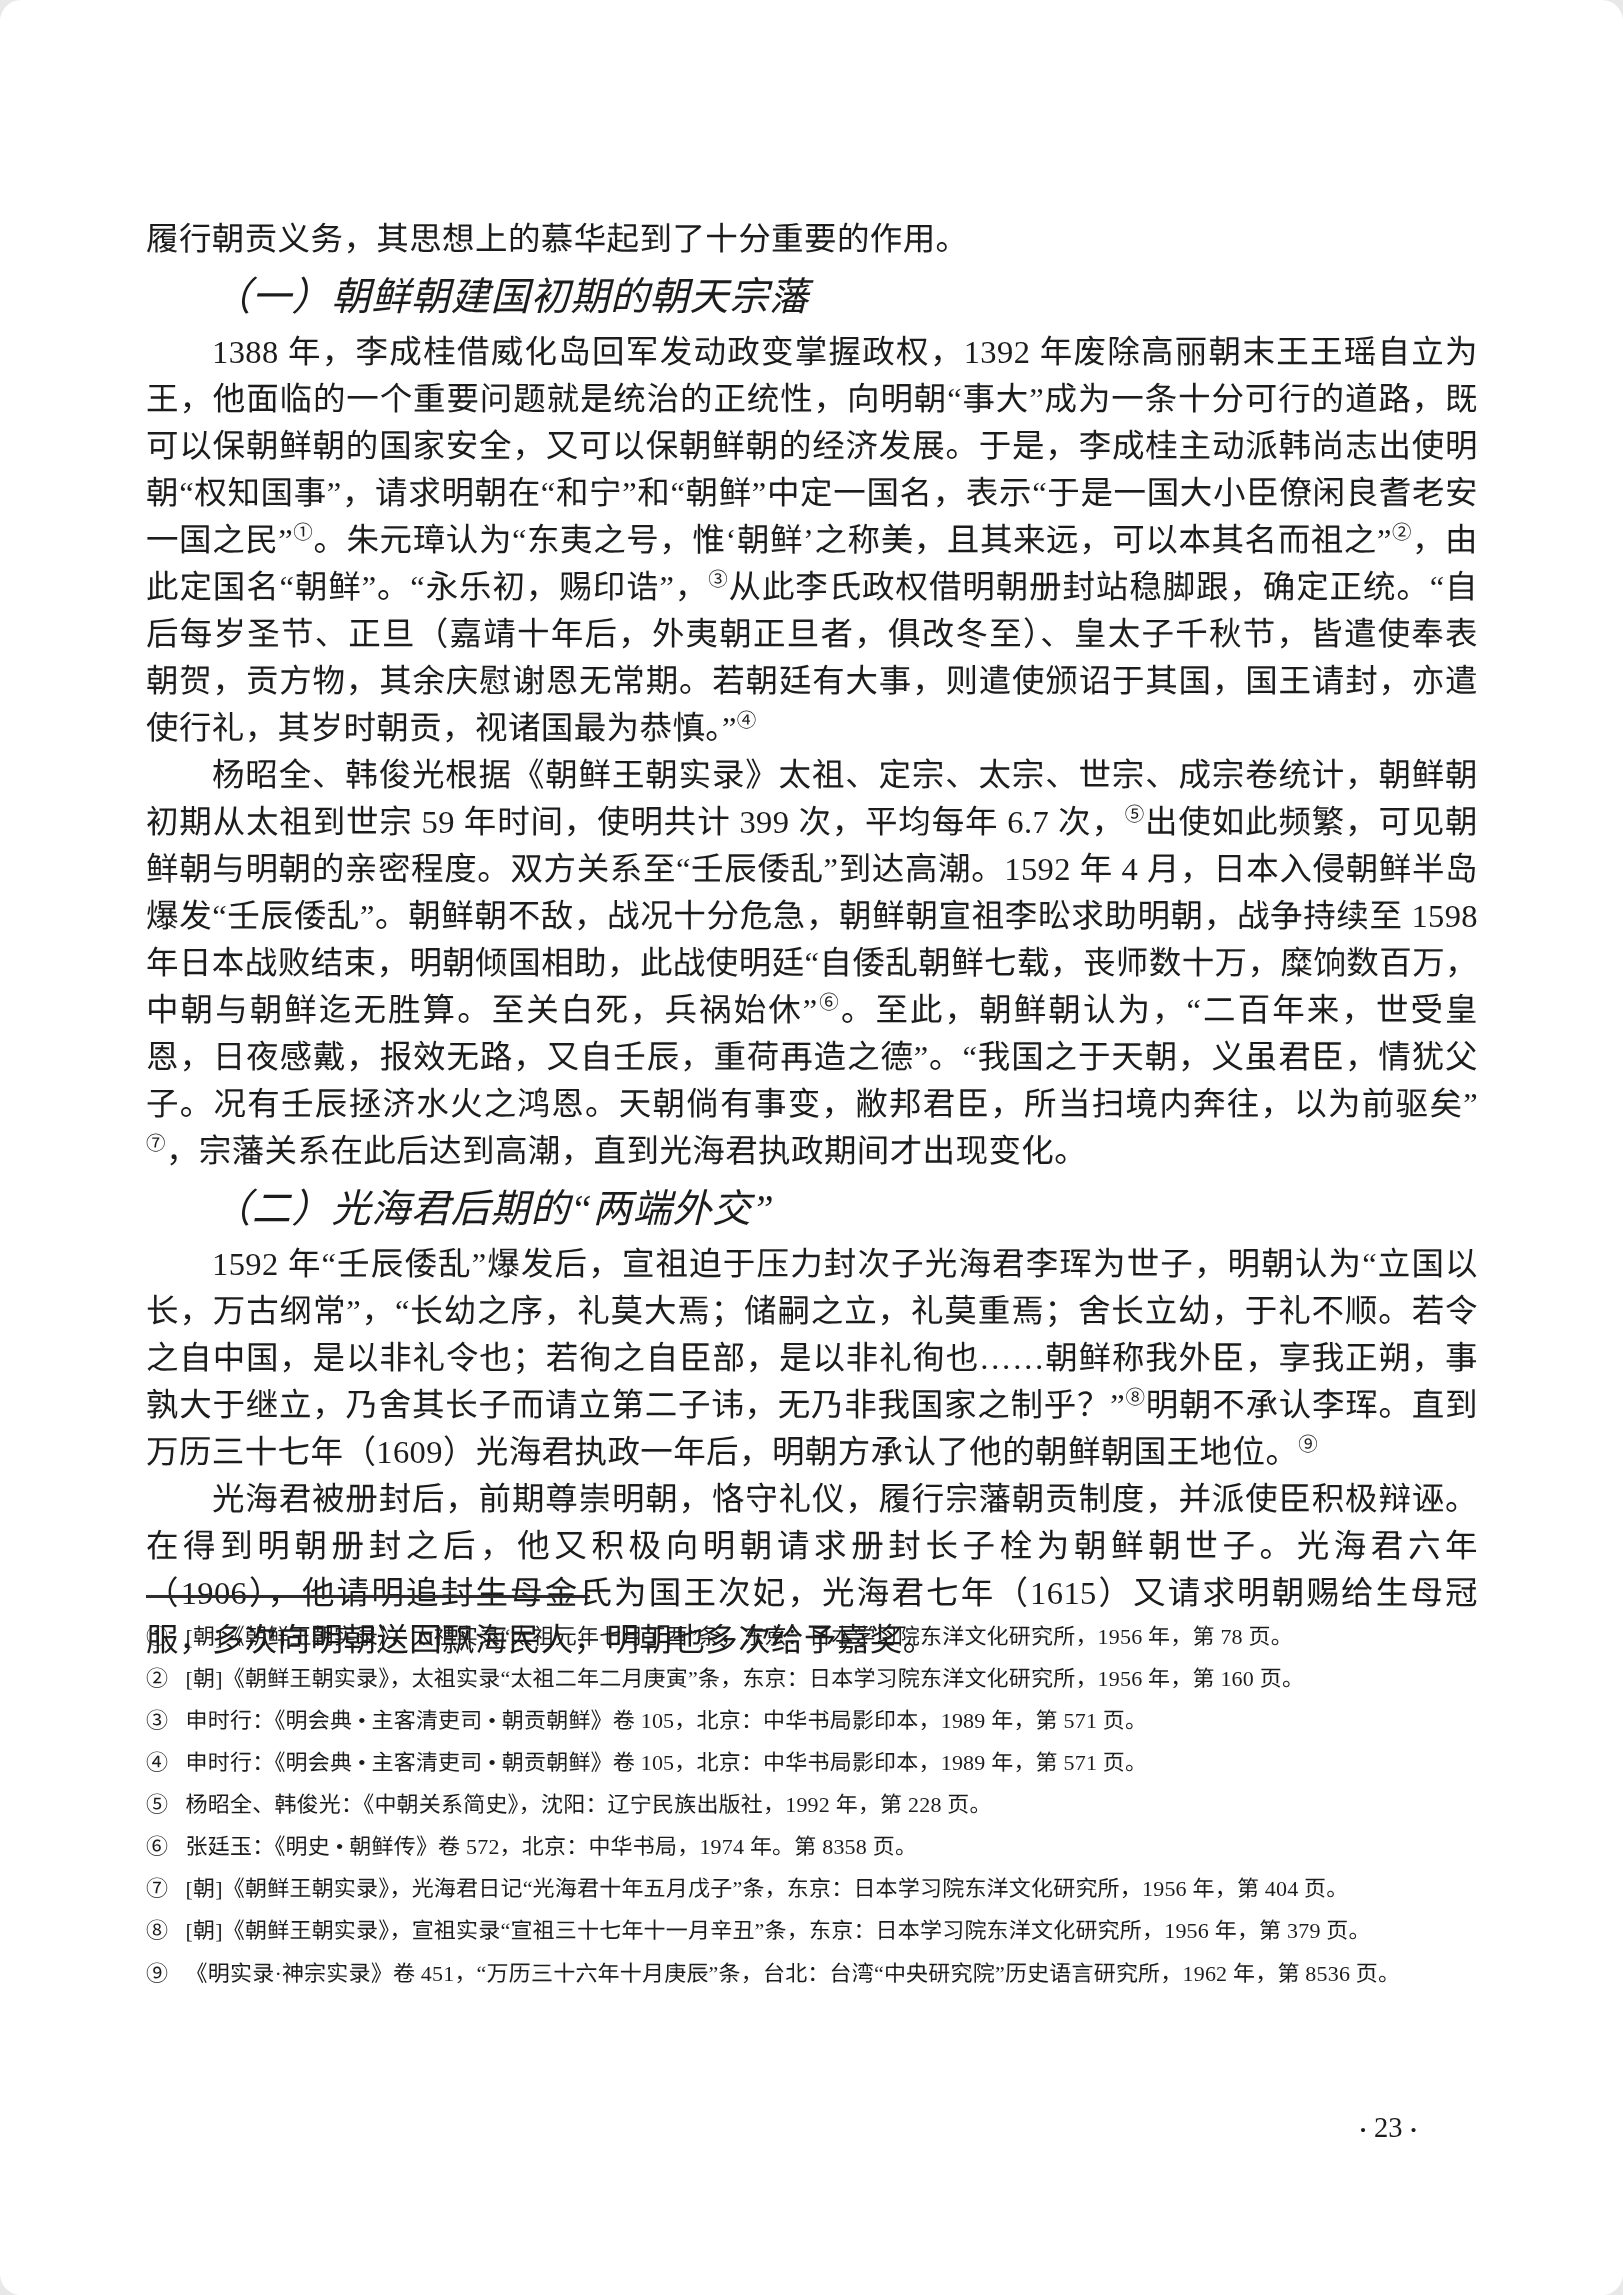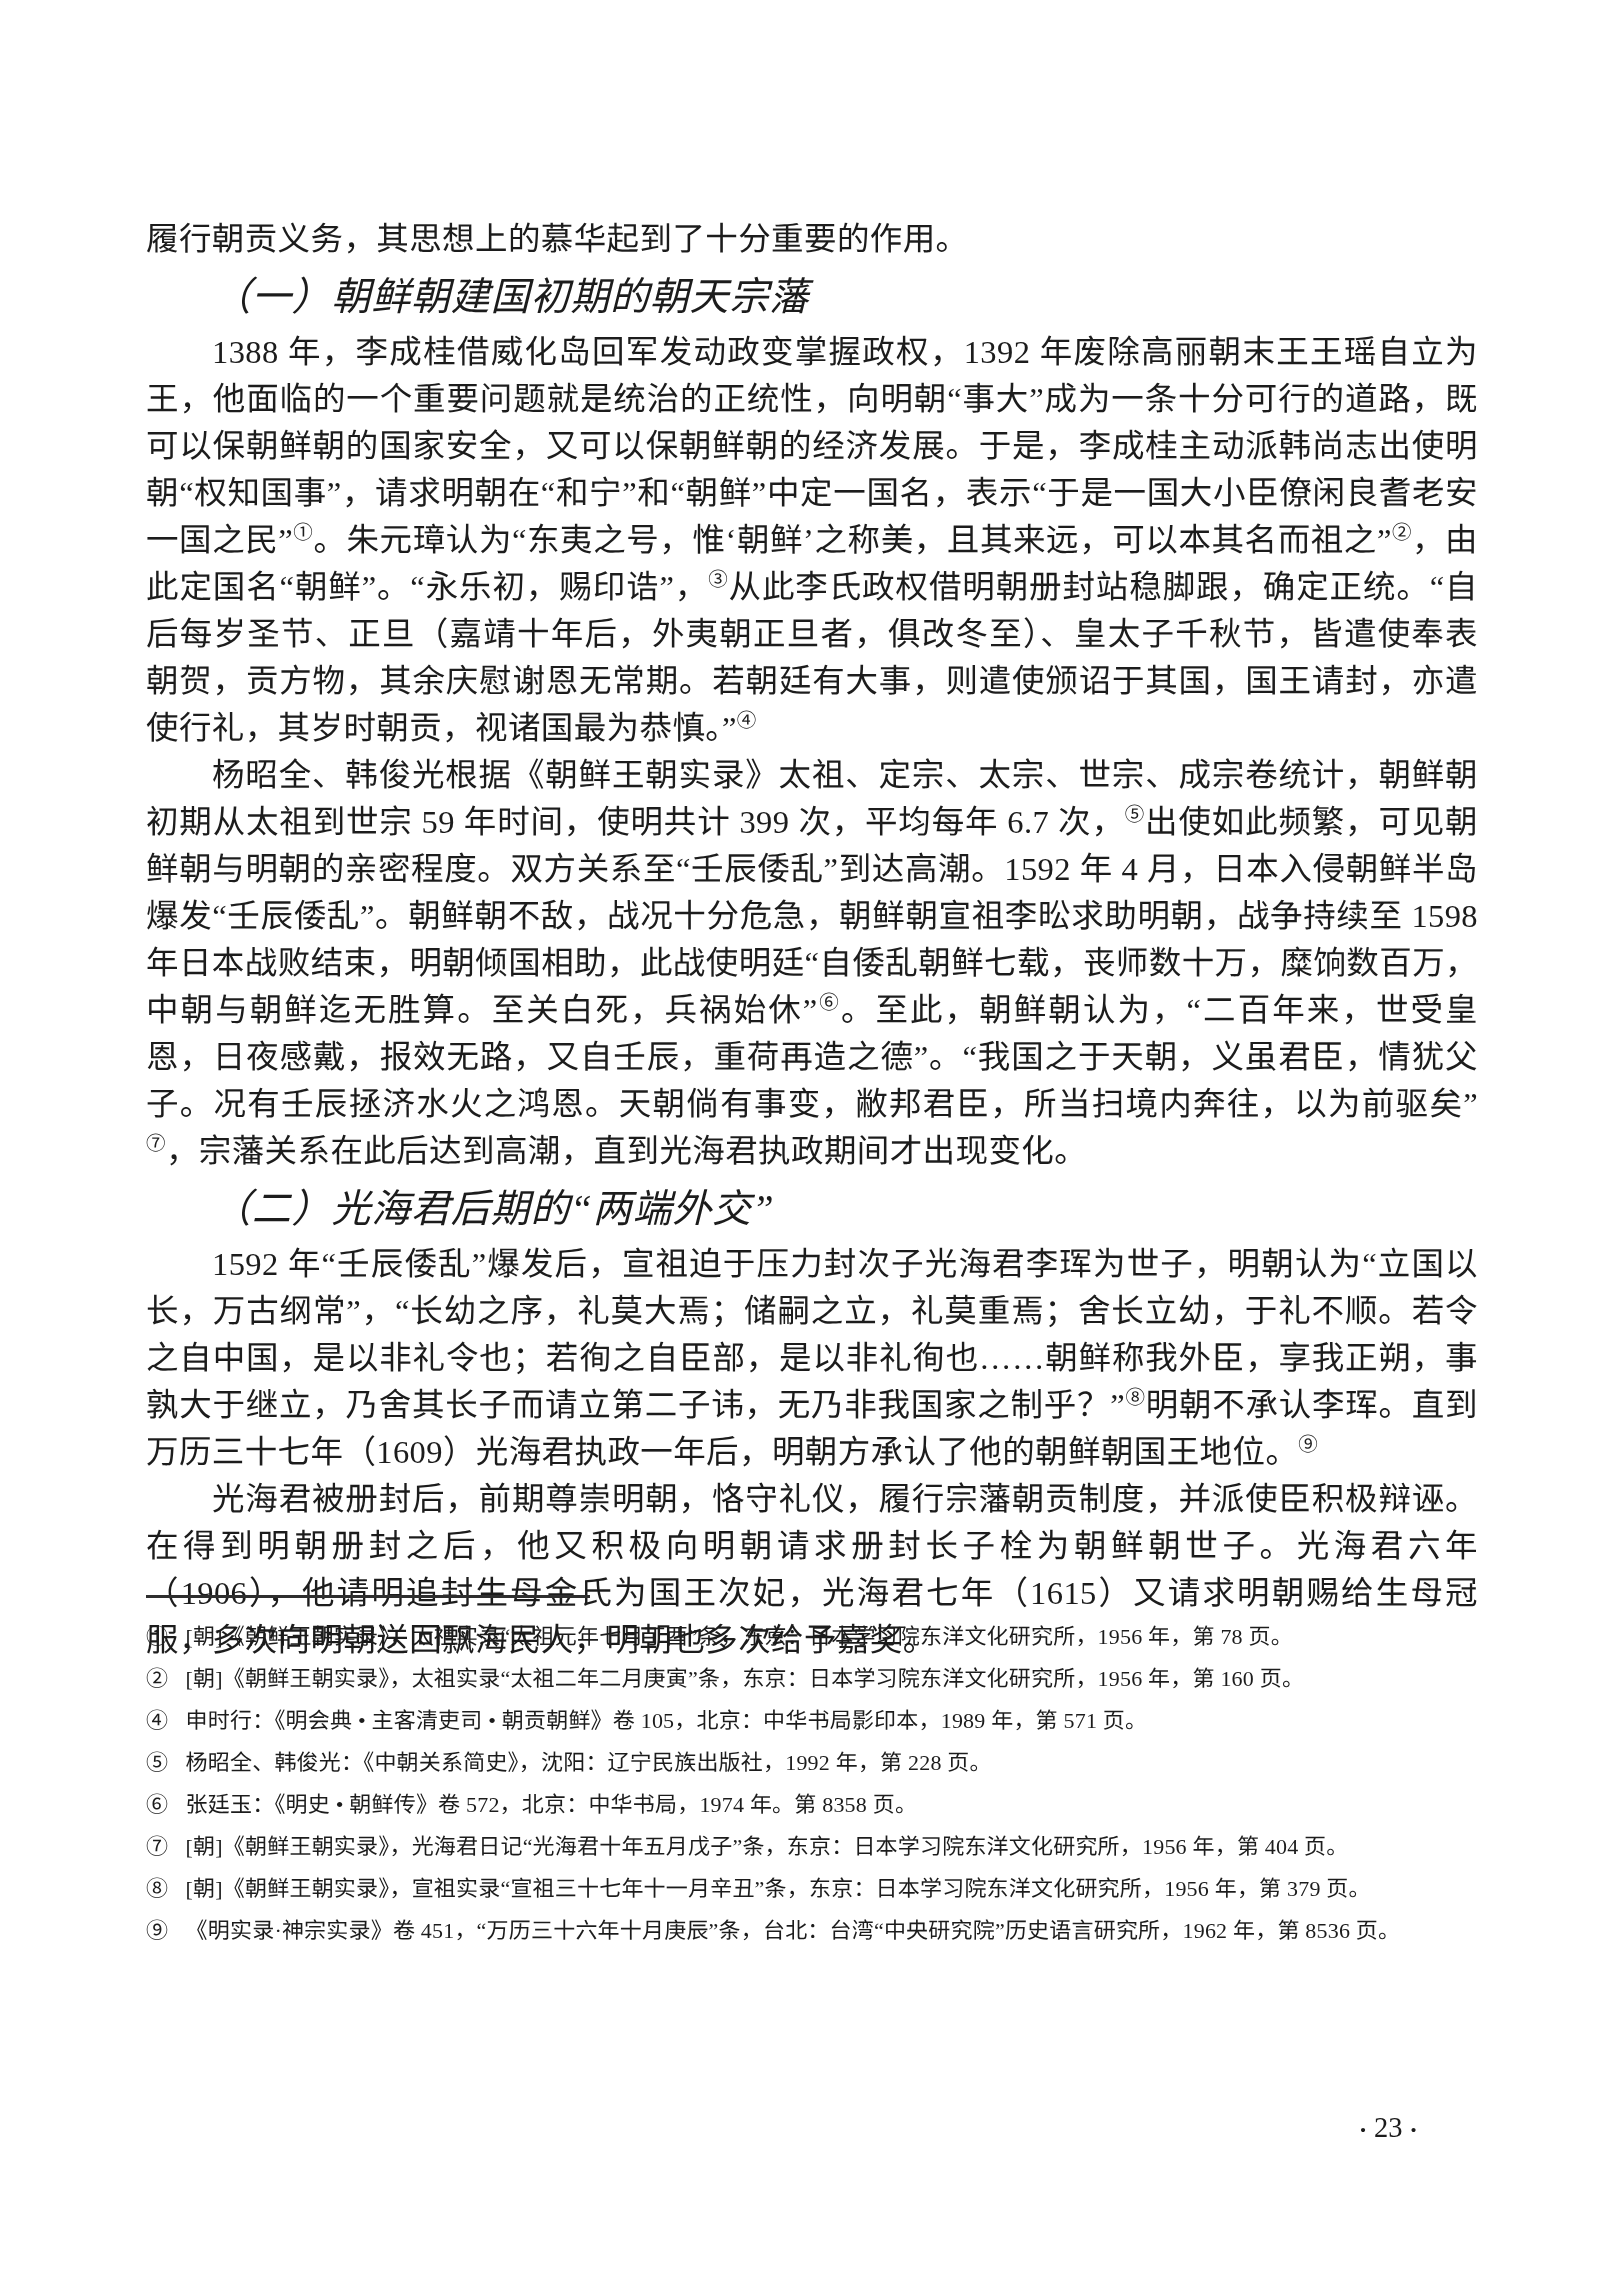--- a/index.html
+++ b/index.html
@@ -4,20 +4,21 @@
 <style>
   html,body{margin:0;padding:0;background:#e8e8e8;}
   .page{
     position:relative;
     width:1623px;height:2295px;
     margin:0 auto;
     background:#ffffff;
     color:#1c1c1c;
     font-family:"Liberation Serif","DejaVu Serif",serif;
     overflow:hidden;
+    border-radius:21px;
   }
   .content{
     position:absolute;
     left:146px;top:216px;
     width:1332px;
   }
   .para{
     margin:0;
     font-size:32.5px;
     line-height:47px;
@@ -93,20 +94,21 @@
     <h3 class="section-heading">（二）光海君后期的“两端外交”</h3>
     <p class="para">1592 年“壬辰倭乱”爆发后，宣祖迫于压力封次子光海君李珲为世子，明朝认为“立国以长，万古纲常”，“长幼之序，礼莫大焉；储嗣之立，礼莫重焉；舍长立幼，于礼不顺。若令之自中国，是以非礼令也；若徇之自臣部，是以非礼徇也……朝鲜称我外臣，享我正朔，事孰大于继立，乃舍其长子而请立第二子讳，无乃非我国家之制乎？”<sup>⑧</sup>明朝不承认李珲。直到万历三十七年（1609）光海君执政一年后，明朝方承认了他的朝鲜朝国王地位。<sup>⑨</sup></p>
     <p class="para">光海君被册封后，前期尊崇明朝，恪守礼仪，履行宗藩朝贡制度，并派使臣积极辩诬。在得到明朝册封之后，他又积极向明朝请求册封长子栓为朝鲜朝世子。光海君六年（1906），他请明追封生母金氏为国王次妃，光海君七年（1615）又请求明朝赐给生母冠服，多次向明朝送回飘海民人，明朝也多次给予嘉奖。</p>
   </div>
 
   <div class="footnote-block">
     <div class="footnote-sep"></div>
     <ol class="footnotes">
       <li class="footnote"><span class="fn-marker">①</span><span class="fn-text">[朝]《朝鲜王朝实录》，太祖实录“太祖元年七月丁酉”条，东京：日本学习院东洋文化研究所，1956 年，第 78 页。</span></li>
       <li class="footnote"><span class="fn-marker">②</span><span class="fn-text">[朝]《朝鲜王朝实录》，太祖实录“太祖二年二月庚寅”条，东京：日本学习院东洋文化研究所，1956 年，第 160 页。</span></li>
+      <li class="footnote"><span class="fn-marker">③</span><span class="fn-text">申时行：《明会典 • 主客清吏司 • 朝贡朝鲜》卷 105，北京：中华书局影印本，1989 年，第 571 页。</span></li>
       <li class="footnote"><span class="fn-marker">④</span><span class="fn-text">申时行：《明会典 • 主客清吏司 • 朝贡朝鲜》卷 105，北京：中华书局影印本，1989 年，第 571 页。</span></li>
       <li class="footnote"><span class="fn-marker">⑤</span><span class="fn-text">杨昭全、韩俊光：《中朝关系简史》，沈阳：辽宁民族出版社，1992 年，第 228 页。</span></li>
       <li class="footnote"><span class="fn-marker">⑥</span><span class="fn-text">张廷玉：《明史 • 朝鲜传》卷 572，北京：中华书局，1974 年。第 8358 页。</span></li>
       <li class="footnote"><span class="fn-marker">⑦</span><span class="fn-text">[朝]《朝鲜王朝实录》，光海君日记“光海君十年五月戊子”条，东京：日本学习院东洋文化研究所，1956 年，第 404 页。</span></li>
       <li class="footnote"><span class="fn-marker">⑧</span><span class="fn-text">[朝]《朝鲜王朝实录》，宣祖实录“宣祖三十七年十一月辛丑”条，东京：日本学习院东洋文化研究所，1956 年，第 379 页。</span></li>
       <li class="footnote"><span class="fn-marker">⑨</span><span class="fn-text">《明实录·神宗实录》卷 451，“万历三十六年十月庚辰”条，台北：台湾“中央研究院”历史语言研究所，1962 年，第 8536 页。</span></li>
     </ol>
   </div>
 
   <div class="page-number"><span class="dot">•</span><span>23</span><span class="dot">•</span></div>

